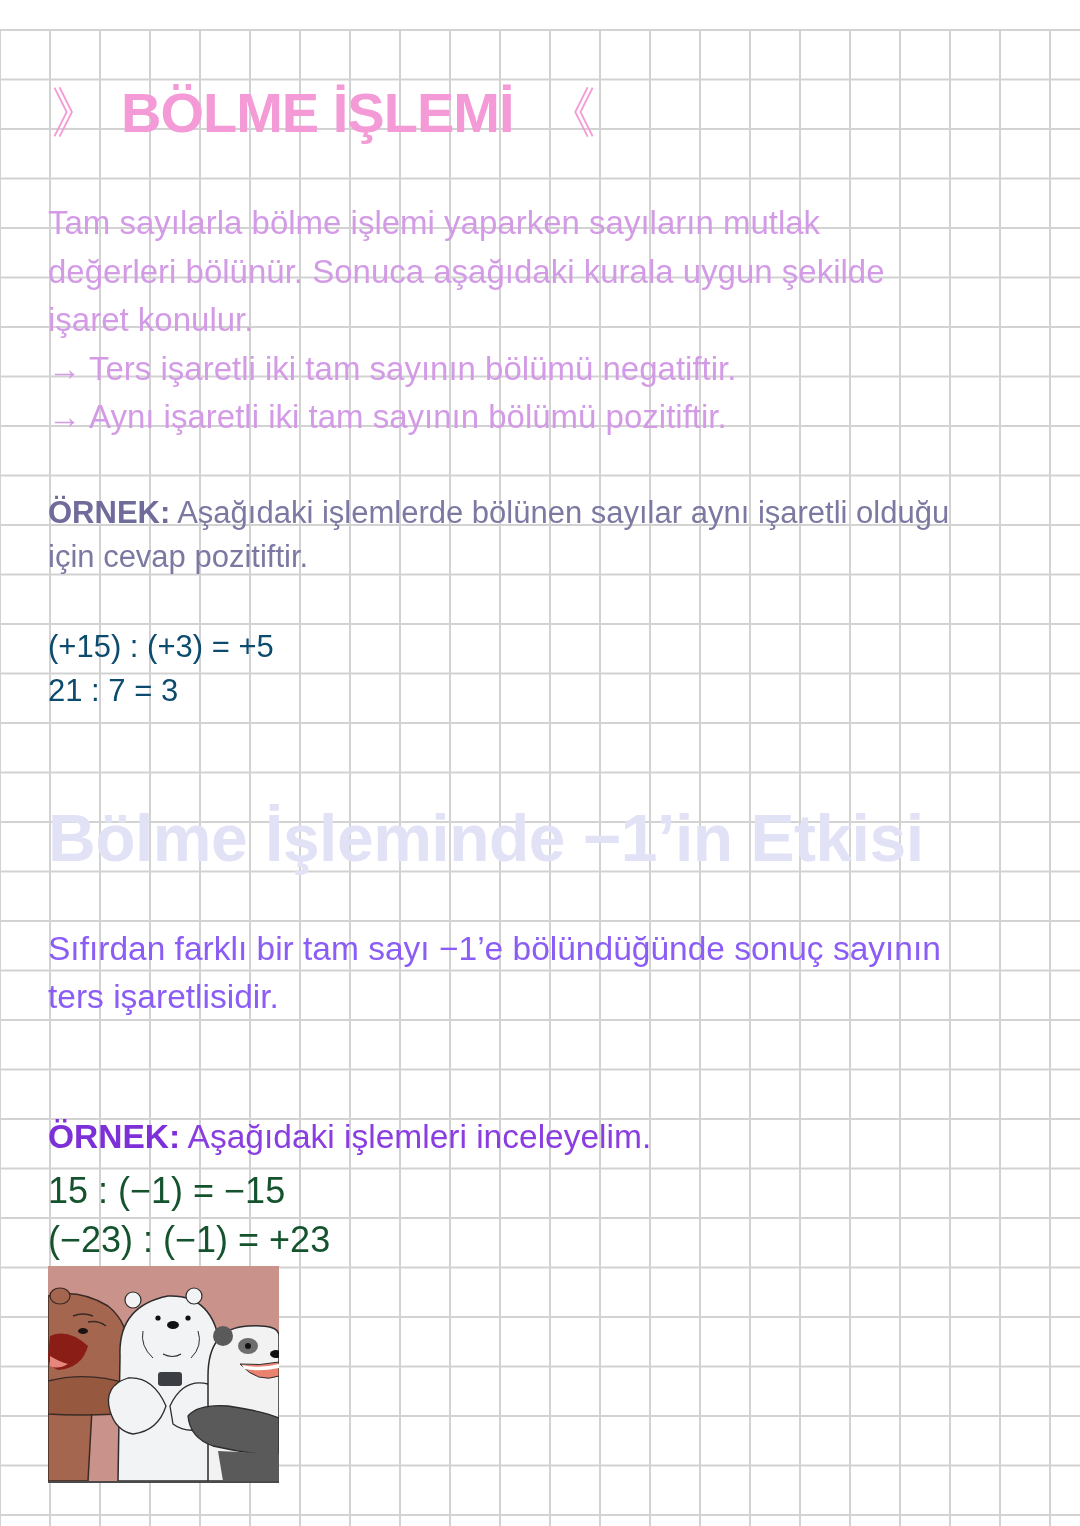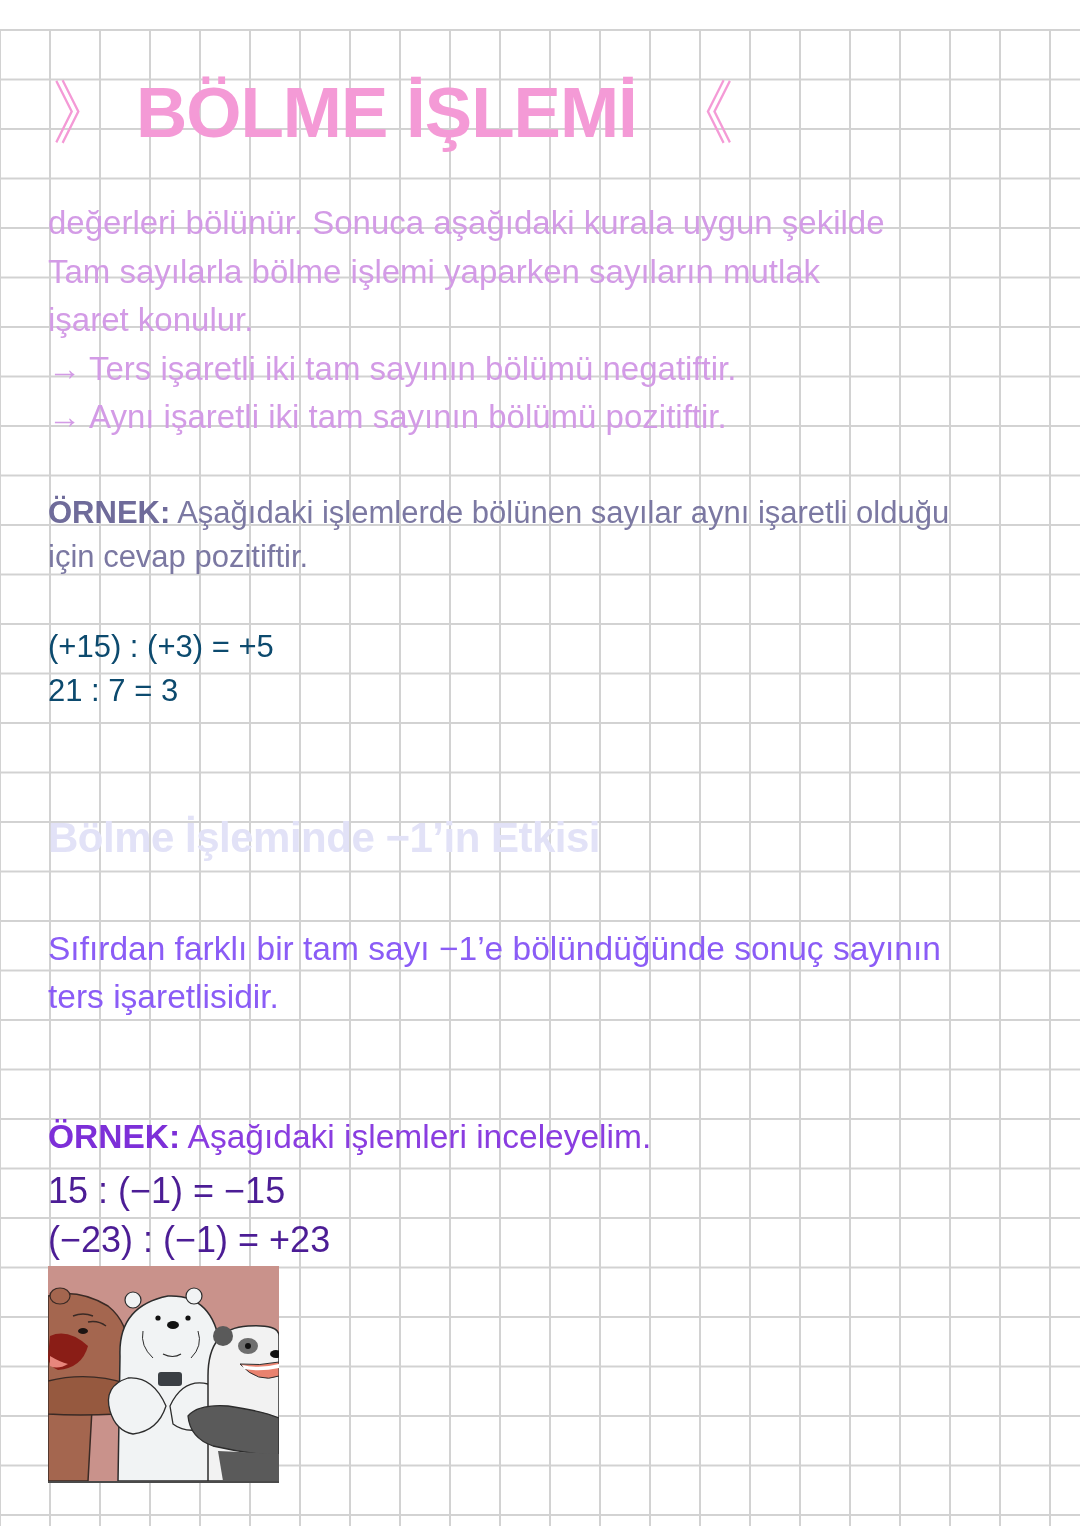--- a/index.html
+++ b/index.html
@@ -17,21 +17,21 @@
     background-image:
       linear-gradient(to right, #d2d2d2 0, #d2d2d2 2px, transparent 2px),
       linear-gradient(to bottom, #d2d2d2 0, #d2d2d2 2px, transparent 2px);
     background-size: 50px 49.5px;
     background-position: -1px 0;
   }
   .block { position: absolute; left: 48px; white-space: nowrap; }
 
   .title {
     top: 80px;
-    font-size: 71px;
+    font-size: 56px;
     font-weight: bold;
     color: #f49ad6;
     letter-spacing: -1px;
     line-height: 66px;
     text-align: right;
   }
   .title .chev { font-weight: normal; display: inline-block; transform: scaleX(0.9); }
   .title .chev-l { margin-right: 18px; }
   .title .chev-r { margin-left: 30px; }
 
@@ -53,21 +53,21 @@
 
   .eq1 {
     top: 625px;
     font-size: 31px;
     line-height: 44px;
     color: #0c4a6e;
   }
 
   .subhead {
     top: 806px;
-    font-size: 42px;
+    font-size: 66px;
     font-weight: bold;
     line-height: 64px;
     color: #e2e2f7;
     letter-spacing: -0.5px;
   }
 
   .rule2 {
     top: 925px;
     font-size: 33.5px;
     line-height: 48px;
@@ -79,21 +79,21 @@
     font-size: 33.5px;
     line-height: 48px;
     color: #8a3de0;
   }
   .ex2 b { color: #7d2fd8; }
 
   .eq2 {
     top: 1166px;
     font-size: 36px;
     line-height: 49px;
-    color: #4c1d95;
+    color: #14532d;
   }
 
   .photo {
     position: absolute;
     left: 48px; top: 1266px;
     width: 231px; height: 215px;
     overflow: hidden;
     background: #c9928b;
     border-bottom: 2px solid #4a4a4a;
   }
@@ -101,22 +101,22 @@
 </head>
 <body>
 
 <div class="grid"></div>
 
 <div class="block title">
   <span class="chev chev-l">》</span><span>BÖLME İŞLEMİ</span><span class="chev chev-r">《</span>
 </div>
 
 <div class="block intro">
+  <div>Tam sayılarla bölme işlemi yaparken sayıların mutlak</div>
   <div>değerleri bölünür. Sonuca aşağıdaki kurala uygun şekilde</div>
-  <div>Tam sayılarla bölme işlemi yaparken sayıların mutlak</div>
   <div>işaret konulur.</div>
   <div>
     <span class="arrow">→</span><span>Ters işaretli iki tam sayının bölümü negatiftir.</span>
   </div>
   <div>
     <span class="arrow">→</span><span>Aynı işaretli iki tam sayının bölümü pozitiftir.</span>
   </div>
 </div>
 
 <div class="block ex1">

